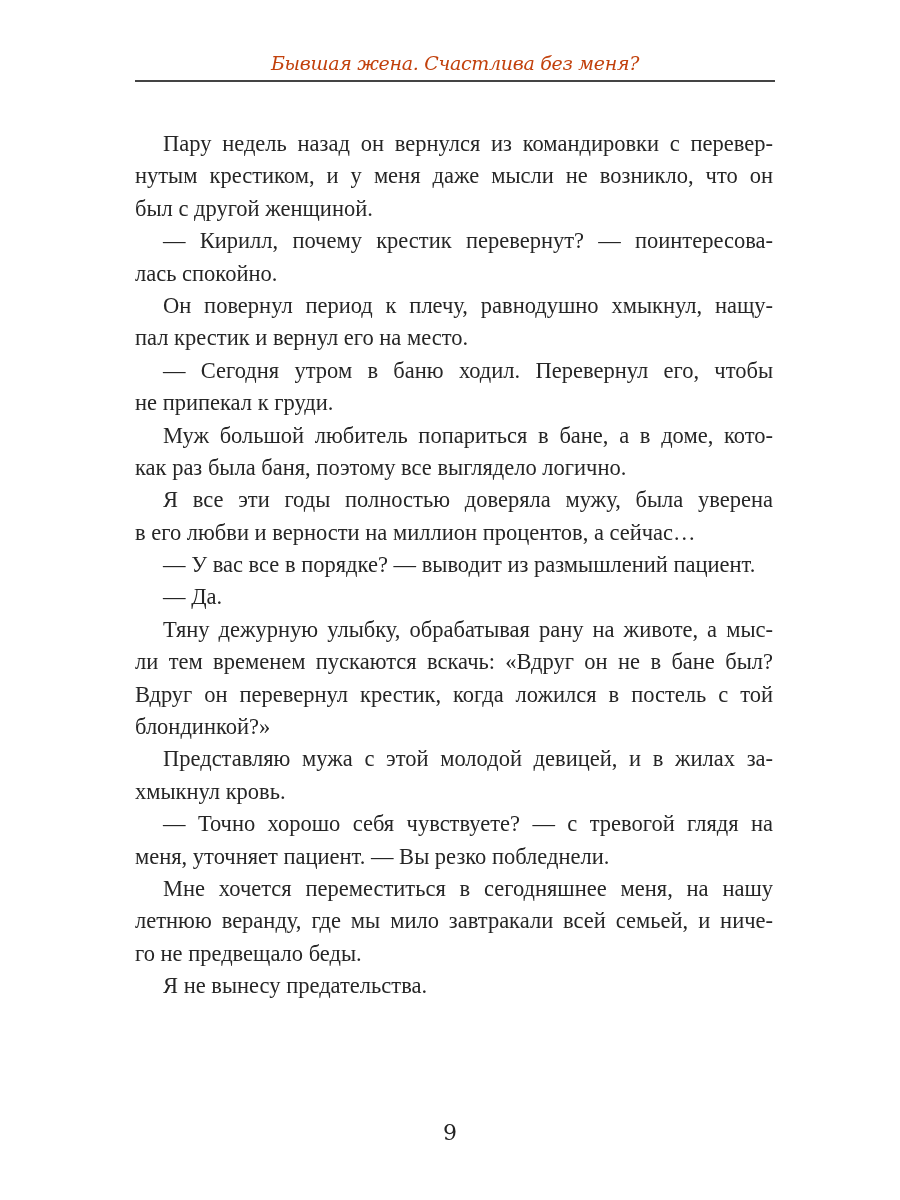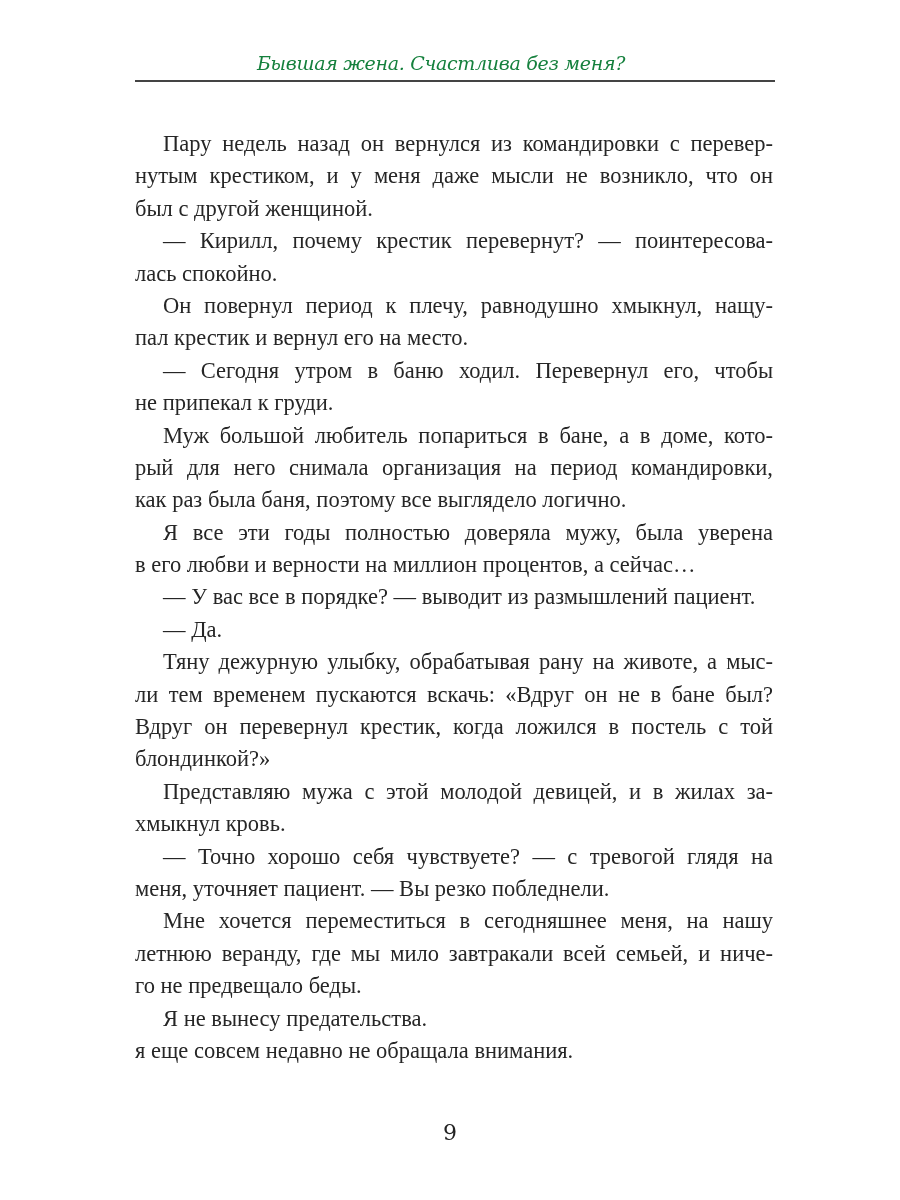--- a/index.html
+++ b/index.html
@@ -1,20 +1,20 @@
 <!DOCTYPE html>
 <html><head>
 <meta charset="utf-8">
 <style>
   html, body { margin:0; padding:0; background:#ffffff; }
   body { width:900px; height:1200px; position:relative; overflow:hidden; color:#222; }
   .running-head {
-    position:absolute; left:121px; width:640px; top:52px;
+    position:absolute; left:135px; width:640px; top:52px;
     text-align:center; font-family:"DejaVu Serif", serif; font-style:italic;
-    font-size:19px; color:#15803d; letter-spacing:-0.3px;
+    font-size:19px; color:#c2410c; letter-spacing:-0.3px;
   }
   .rule { position:absolute; left:135px; width:640px; top:80px; height:2px; background:#444; }
   .body-text { position:absolute; left:135px; top:128px; width:638px; }
   .line {
     font-family:"Liberation Serif", serif; font-size:22.5px; line-height:32.4px; height:32.4px;
     text-align:justify; text-align-last:justify; white-space:nowrap; color:#262626;
     display:block;
   }
   .line.last { text-align-last:left; }
   .line.indent { padding-left:28px; }
@@ -33,34 +33,32 @@
     <div class="line indent">Пару недель назад он вернулся из командировки с перевер-</div>
     <div class="line">нутым крестиком, и у меня даже мысли не возникло, что он</div>
     <div class="line last">был с другой женщиной.</div>
     <div class="line indent">— Кирилл, почему крестик перевернут? — поинтересова-</div>
     <div class="line last">лась спокойно.</div>
     <div class="line indent">Он повернул период к плечу, равнодушно хмыкнул, нащу-</div>
     <div class="line last">пал крестик и вернул его на место.</div>
     <div class="line indent">— Сегодня утром в баню ходил. Перевернул его, чтобы</div>
     <div class="line last">не припекал к груди.</div>
     <div class="line indent">Муж большой любитель попариться в бане, а в доме, кото-</div>
-    <div class="line">рый для него снимала организация на период командировки,</div>
     <div class="line last">как раз была баня, поэтому все выглядело логично.</div>
     <div class="line indent">Я все эти годы полностью доверяла мужу, была уверена</div>
     <div class="line last">в его любви и верности на миллион процентов, а сейчас…</div>
     <div class="line indent last">— У вас все в порядке? — выводит из размышлений пациент.</div>
     <div class="line indent last">— Да.</div>
     <div class="line indent">Тяну дежурную улыбку, обрабатывая рану на животе, а мыс-</div>
     <div class="line">ли тем временем пускаются вскачь: «Вдруг он не в бане был?</div>
     <div class="line">Вдруг он перевернул крестик, когда ложился в постель с той</div>
     <div class="line last">блондинкой?»</div>
     <div class="line indent">Представляю мужа с этой молодой девицей, и в жилах за-</div>
     <div class="line last">хмыкнул кровь.</div>
     <div class="line indent">— Точно хорошо себя чувствуете? — с тревогой глядя на</div>
     <div class="line last">меня, уточняет пациент. — Вы резко побледнели.</div>
     <div class="line indent">Мне хочется переместиться в сегодняшнее меня, на нашу</div>
     <div class="line">летнюю веранду, где мы мило завтракали всей семьей, и ниче-</div>
     <div class="line last">го не предвещало беды.</div>
     <div class="line indent last">Я не вынесу предательства.</div>
-    <div class="line last">я еще совсем недавно не обращала внимания.</div>
   </div>
 
 <div class="page-number">9</div>
 
 </body></html>

